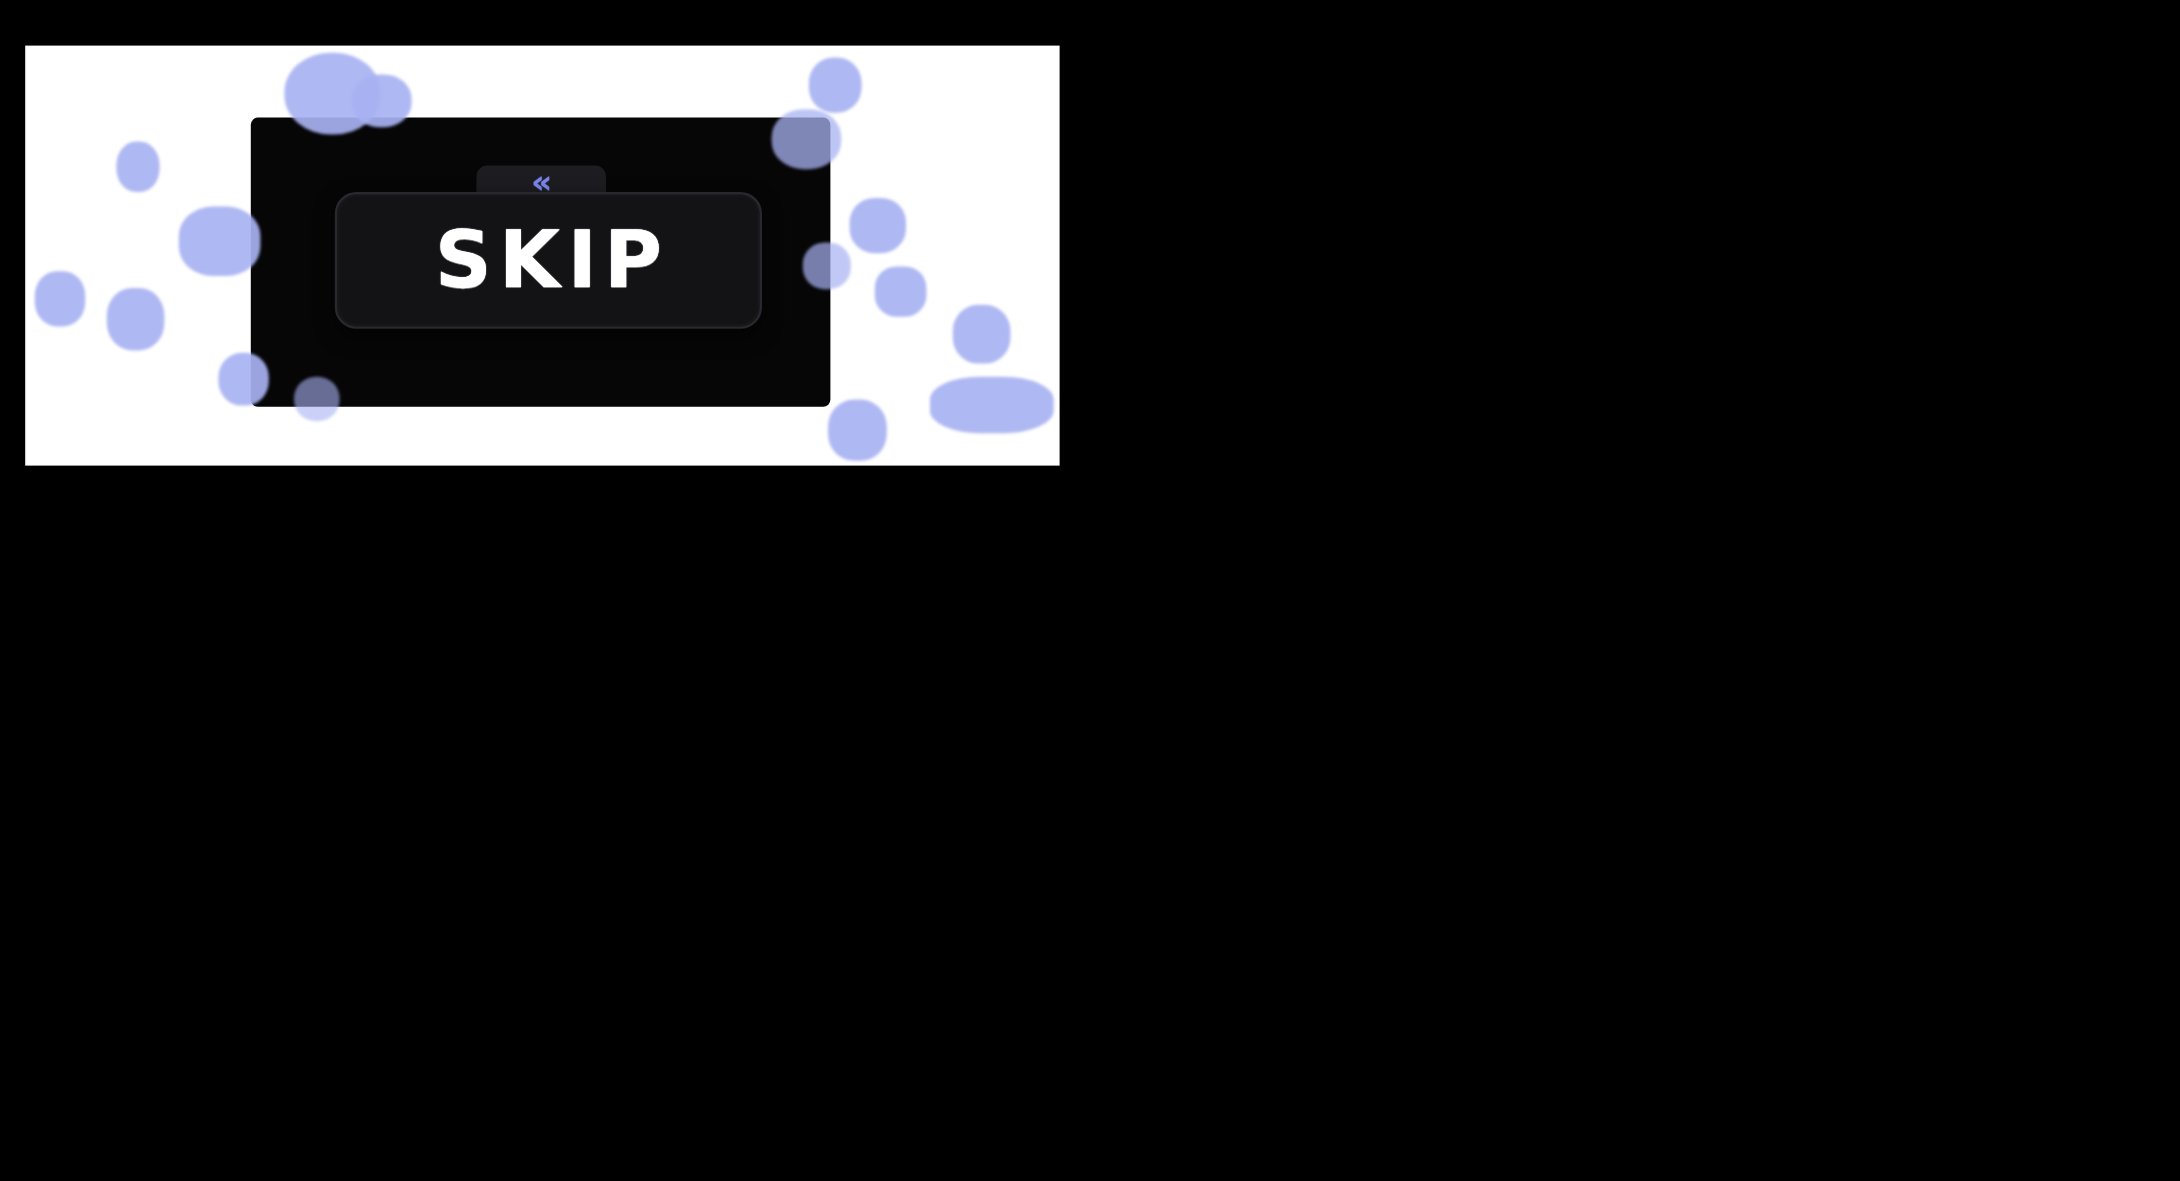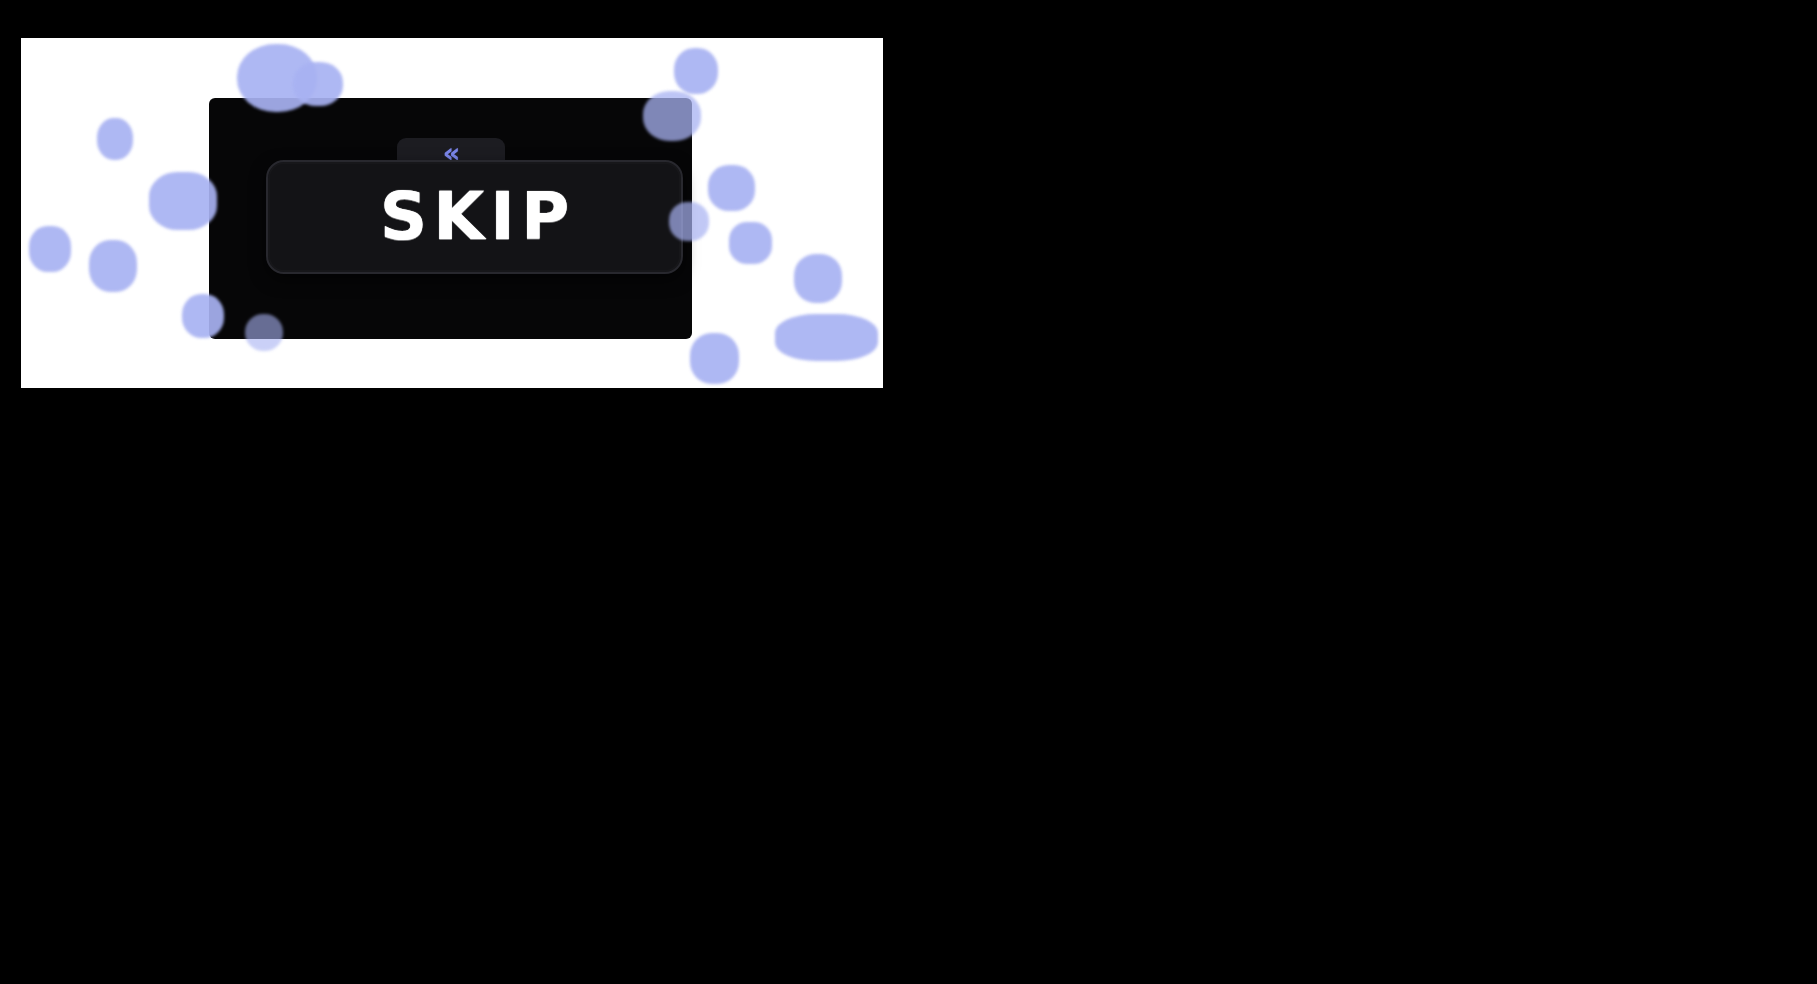--- a/index.html
+++ b/index.html
@@ -59,23 +59,23 @@
     font-size: 27px;
     font-weight: bold;
     line-height: 30px;
     letter-spacing: -2px;
     text-shadow: 0 0 1px var(--chevron-color, #7b86ea);
     user-select: none;
   }
   
   .skip-button {
     position: absolute;
-    left: 57px;
+    left: 70px;
     top: 62px;
-    width: 417px;
+    width: 356px;
     height: 114px;
     background: var(--button-background, #131316);
     border: 2px solid var(--button-border, #28282e);
     border-radius: 18px;
     z-index: 3;
     display: flex;
     align-items: center;
     justify-content: center;
     cursor: pointer;
     box-shadow: 0 6px 16px rgba(0,0,0,0.55), inset 0 0 0 2px rgba(255,255,255,0.02);

